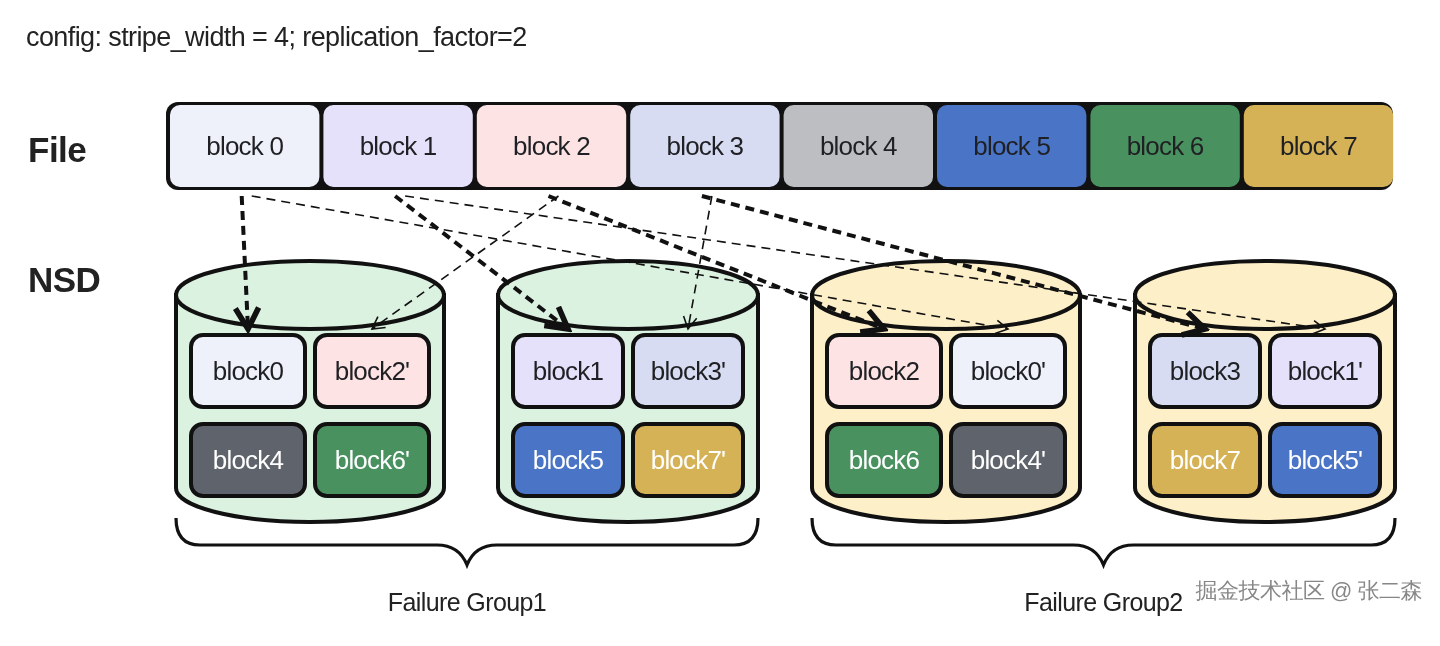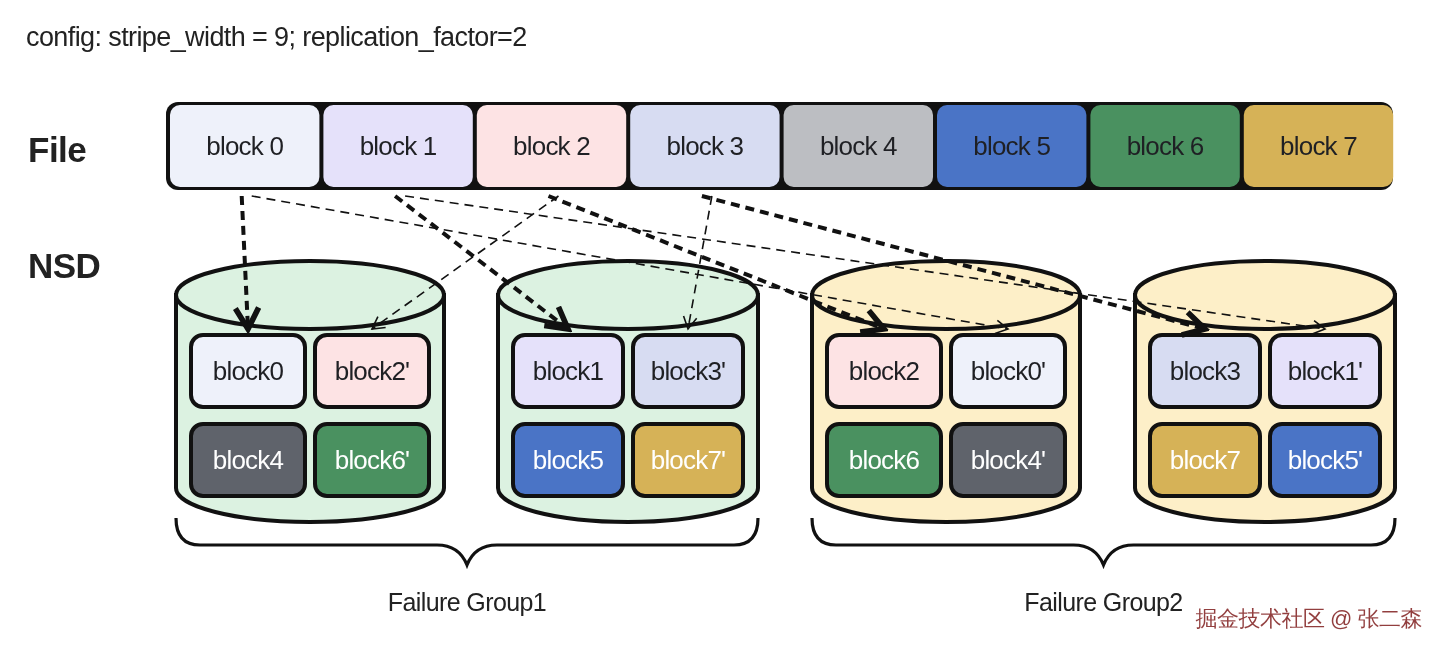--- a/index.html
+++ b/index.html
@@ -1,29 +1,29 @@
 <!DOCTYPE html>
 <html><head>
 <meta charset="utf-8">
 <style>
   html,body{margin:0;padding:0;background:#ffffff;}
   body{width:1440px;height:646px;position:relative;overflow:hidden;font-family:"Liberation Sans","DejaVu Sans",sans-serif;color:#1f2024;}
   .config{position:absolute;left:26px;top:22px;font-size:27px;letter-spacing:-0.6px;color:#222;}
   .row-label{position:absolute;left:28px;font-size:35px;font-weight:bold;color:#222;letter-spacing:-0.5px;}
   #lbl-file{top:130px;text-align:right;}
-  #lbl-nsd{top:246px;}
+  #lbl-nsd{top:260px;}
   svg#diagram{position:absolute;left:0;top:0;}
   .blk-text{font-family:"Liberation Sans","DejaVu Sans",sans-serif;font-size:26px;letter-spacing:-0.8px;}
   .group-label{font-family:"Liberation Sans","DejaVu Sans",sans-serif;font-size:25px;letter-spacing:-0.6px;fill:#222;}
-  .watermark{position:absolute;right:18px;top:604px;font-size:22px;color:#7f1d1d;opacity:0.85;letter-spacing:-0.5px;}
+  .watermark{position:absolute;right:18px;top:576px;font-size:22px;color:#737373;opacity:0.85;letter-spacing:-0.5px;}
 </style>
 </head>
 <body>
 
-<div class="config">config: stripe_width = 9; replication_factor=2</div>
+<div class="config">config: stripe_width = 4; replication_factor=2</div>
 <div class="row-label" id="lbl-file">File</div>
 <div class="row-label" id="lbl-nsd">NSD</div>
 
 <svg id="diagram" width="1440" height="646" viewBox="0 0 1440 646" xmlns="http://www.w3.org/2000/svg">
   <defs>
     <marker id="arrow-thick" viewBox="0 0 12 12" refX="10" refY="6" markerWidth="7" markerHeight="7" orient="auto-start-reverse">
       <path d="M1,1 L10,6 L1,11" fill="none" stroke="#111" stroke-width="2.4"></path>
     </marker>
     <marker id="arrow-thin" viewBox="0 0 12 12" refX="10" refY="6" markerWidth="10" markerHeight="10" orient="auto-start-reverse">
       <path d="M1,1 L10,6 L1,11" fill="none" stroke="#111" stroke-width="1.2"></path>

